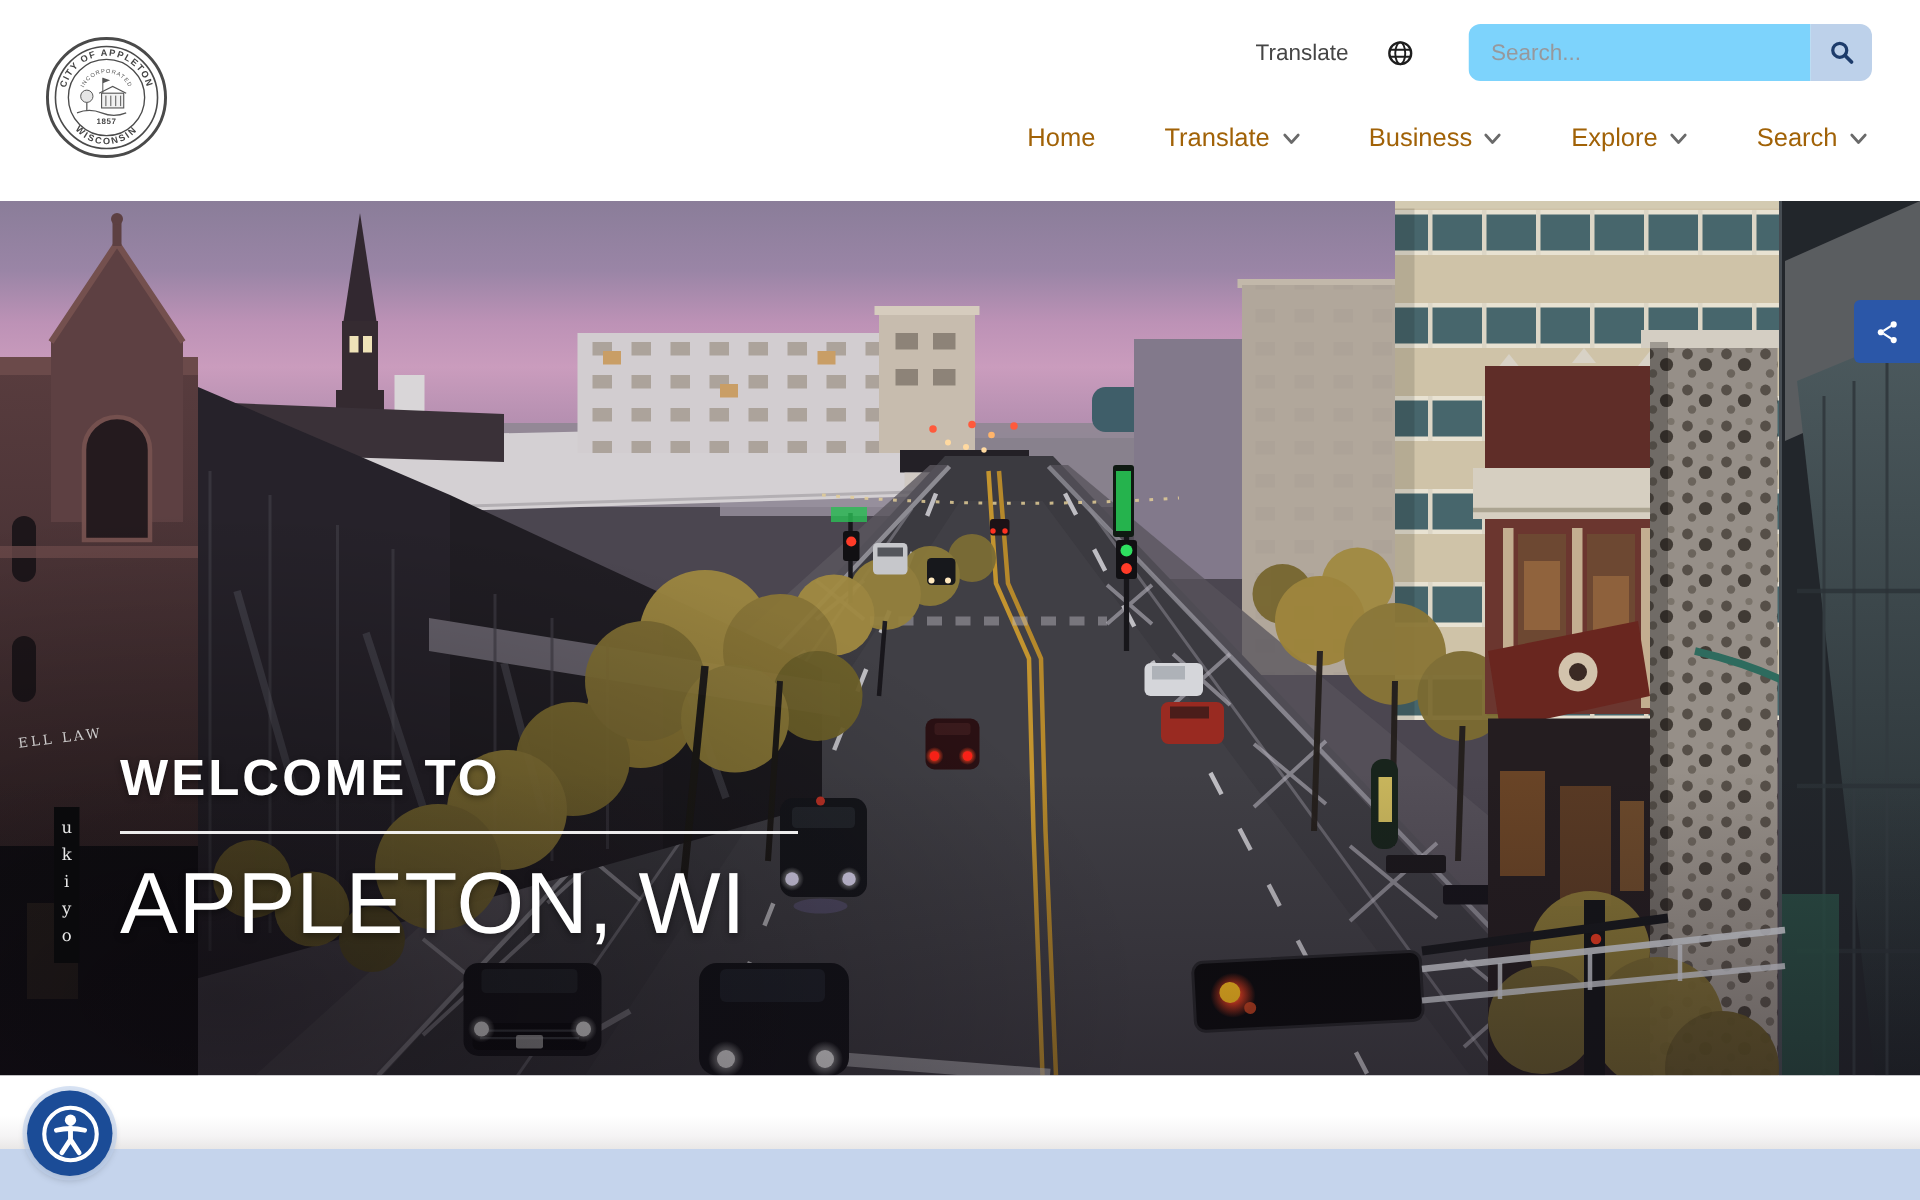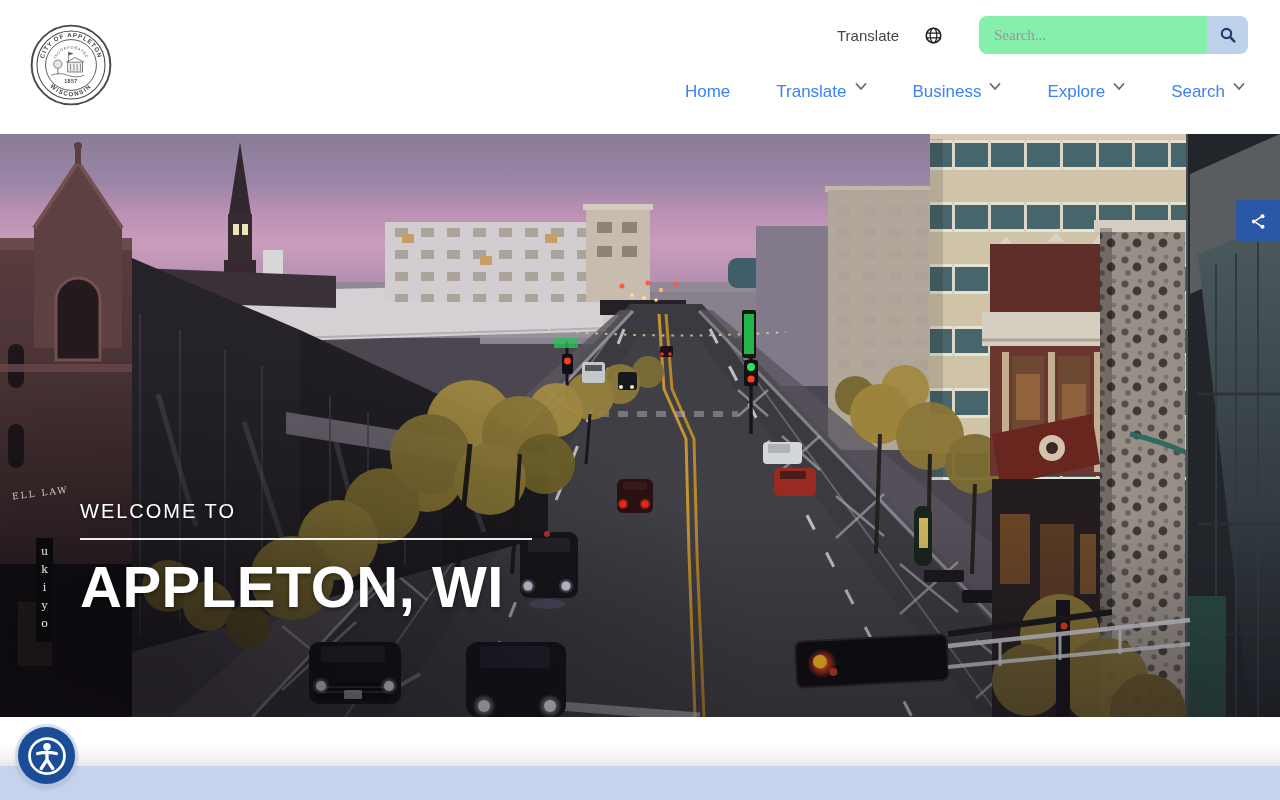--- a/index.html
+++ b/index.html
@@ -9,36 +9,36 @@
   
   .header{position:absolute;top:0;left:0;width:1280px;height:134px;background:#ffffff;z-index:5;}
   .brand{position:absolute;left:30px;top:24px;display:flex;align-items:center;gap:15px;text-decoration:none;cursor:pointer;}
   .seal{width:82px;height:82px;display:block;}
   .brand-text{display:flex;flex-direction:column;}
   .brand-line1{font-size:18px;letter-spacing:2.5px;color:#3e3e3e;line-height:1.1;}
   .brand-line2{font-size:31px;letter-spacing:.5px;color:#373737;line-height:1.15;}
   .utility{position:absolute;top:16px;right:32px;display:flex;align-items:center;}
   .translate{display:flex;align-items:center;gap:25px;font-size:15px;color:#454545;margin-right:36px;cursor:pointer;text-decoration:none;}
   .searchbox{display:flex;height:38px;border-radius:8px;overflow:hidden;}
-  .searchbox input{width:198px;border:0;background:#86efac;padding:0 15px;font-size:15px;color:#333;
-                   outline:none;font-family:Liberation Serif, serif;}
+  .searchbox input{width:198px;border:0;background:#7dd3fc;padding:0 15px;font-size:15px;color:#333;
+                   outline:none;font-family:Liberation Sans, sans-serif;}
   .searchbox input::placeholder{color:#97989c;}
   .searchbox button{width:41px;border:0;background:#bdd1ea;display:flex;align-items:center;justify-content:center;cursor:pointer;}
   .mainnav{position:absolute;top:82px;right:35px;display:flex;gap:46px;align-items:center;}
-  .nav-item{display:flex;gap:8px;font-size:17px;color:#3b82f6;cursor:pointer;text-decoration:none;}
+  .nav-item{display:flex;align-items:center;gap:8px;font-size:17px;color:#a16207;cursor:pointer;text-decoration:none;}
 
   
   .hero{position:absolute;top:134px;left:0;width:1280px;height:583px;overflow:hidden;
         background:linear-gradient(180deg,#8a7d99 0%,#9a85a6 8%,#bd92b6 14%,#ca9cbd 19%,
                    #b690b1 25%,#a391ad 31%,#9a93a6 40%,#918d9b 50%,#8a8793 62%,#858290 100%);}
   .scene{position:absolute;inset:0;display:block;}
   .hero-text{position:absolute;left:80px;top:366px;color:#fff;z-index:3;}
-  .welcome{font-size:20px;font-weight:400;letter-spacing:2px;text-shadow:0 1px 4px rgba(0,0,0,.45);}
+  .welcome{font-size:34px;font-weight:700;letter-spacing:2px;text-shadow:0 1px 4px rgba(0,0,0,.45);}
   .rule{width:452px;height:2px;background:rgba(255,255,255,.92);margin-top:15px;}
-  .city{font-size:58px;font-weight:700;letter-spacing:.5px;margin-top:13px;text-shadow:0 2px 5px rgba(0,0,0,.4);}
+  .city{font-size:58px;font-weight:400;letter-spacing:.5px;margin-top:13px;text-shadow:0 2px 5px rgba(0,0,0,.4);}
   .ukiyo-sign{position:absolute;left:36px;top:404px;background:#0a0a0c;color:#e9e9e9;z-index:2;
         font-family:"DejaVu Serif",serif;font-size:11px;letter-spacing:5px;writing-mode:vertical-rl;
         text-orientation:upright;padding:7px 3px;line-height:1;}
   .law-sign{position:absolute;left:12px;top:354px;color:#dddddd;z-index:2;opacity:.9;
         font-family:"DejaVu Serif",serif;font-size:9px;letter-spacing:2px;transform:rotate(-7deg);}
   .share-btn{position:absolute;top:66px;right:0;width:44px;height:42px;background:#2b57a8;border:0;
         border-radius:4px 0 0 4px;display:flex;align-items:center;justify-content:center;cursor:pointer;z-index:4;}
 
   
   .white-strip{position:absolute;top:717px;left:0;width:1280px;height:49px;

